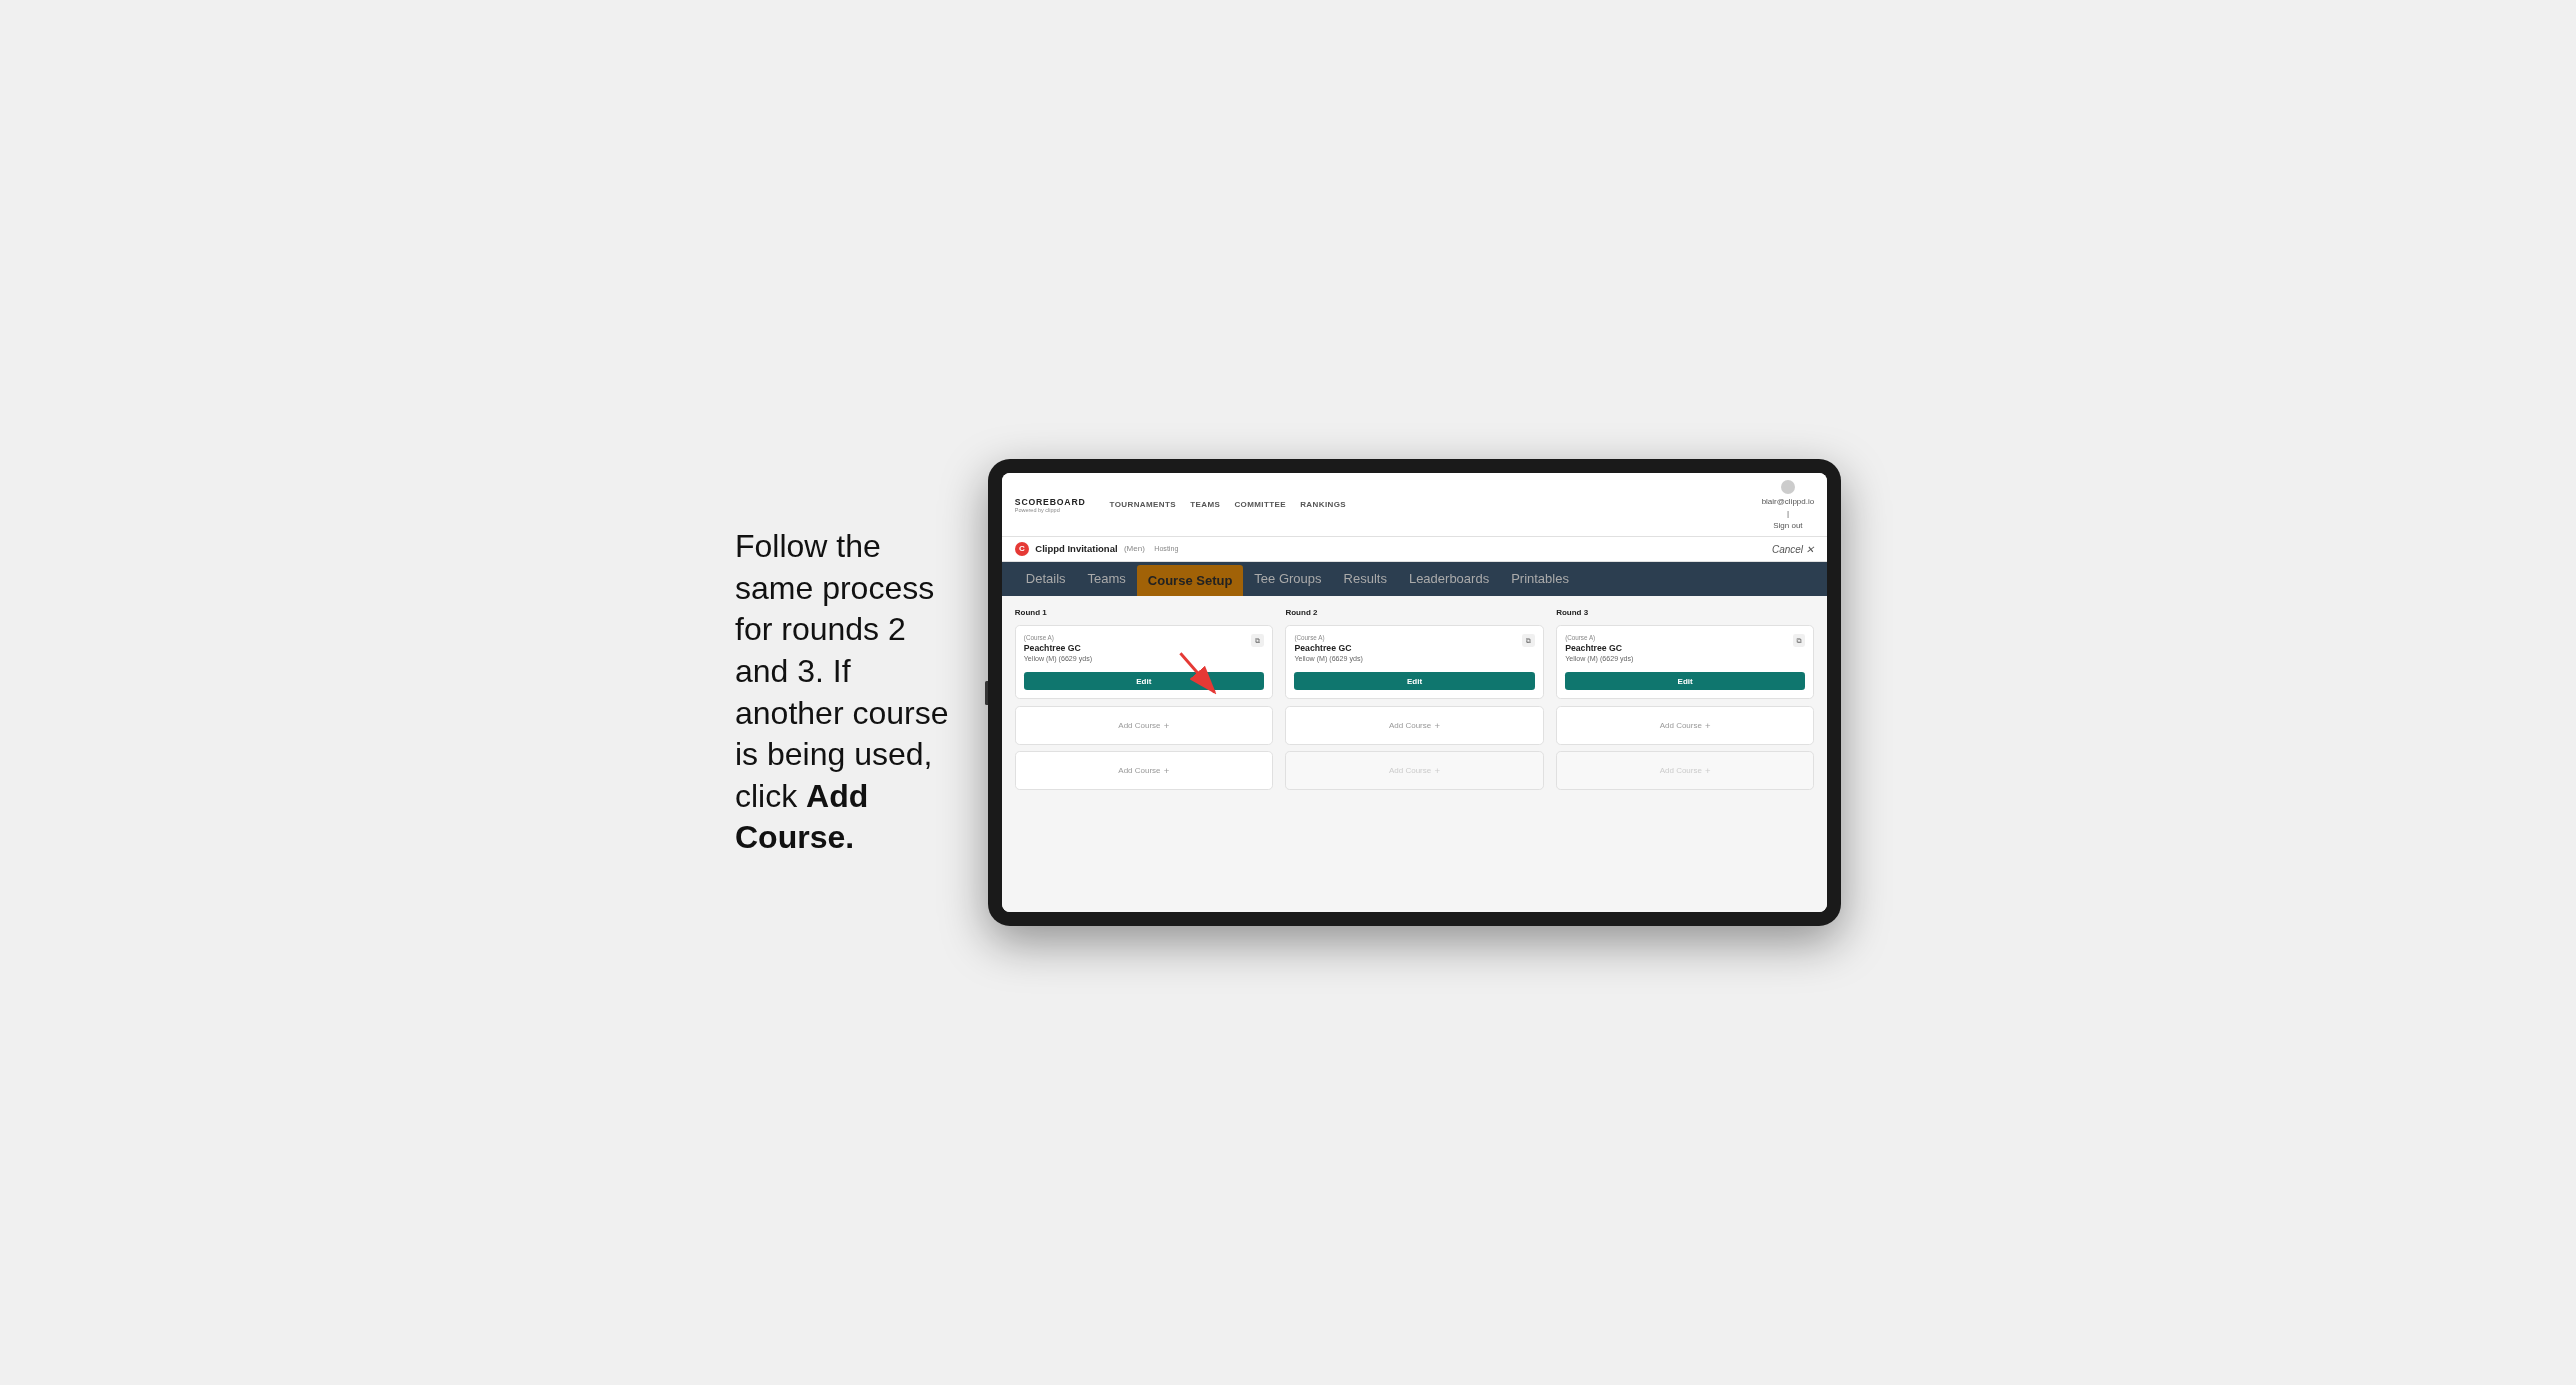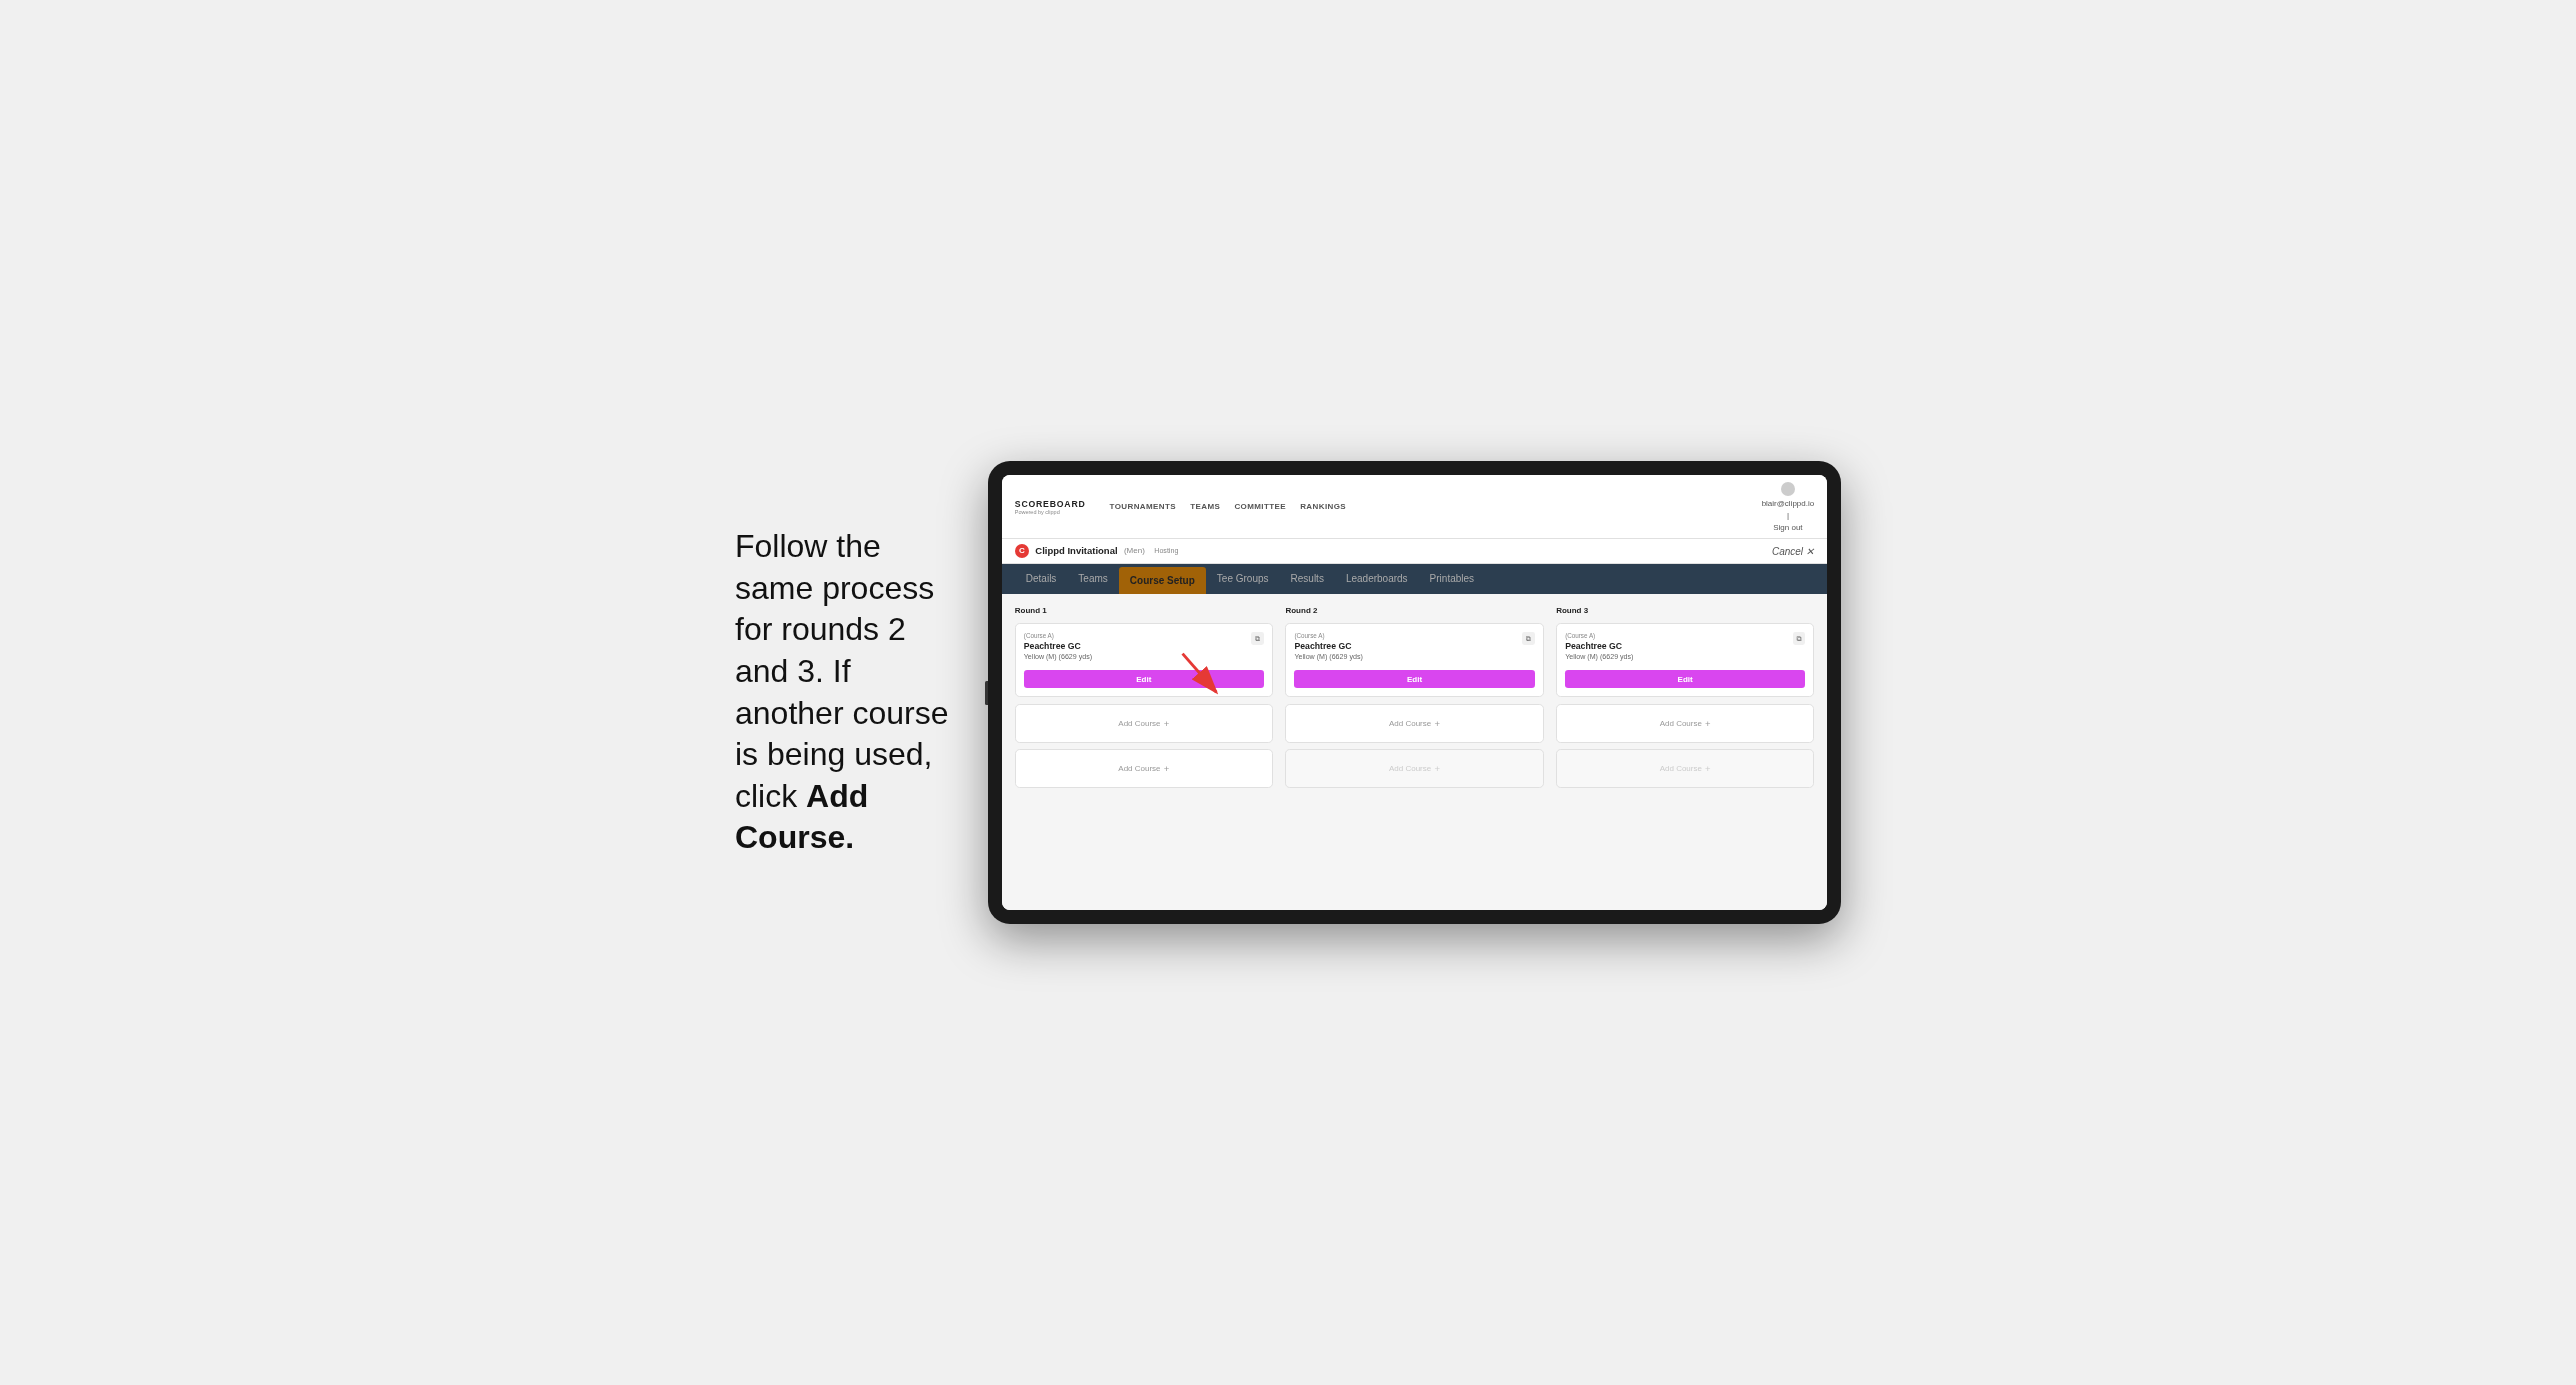--- a/index.html
+++ b/index.html
@@ -158,21 +158,21 @@
     }
 
     
     .tab-bar {
       background: #2c3e50;
       display: flex;
       align-items: center;
       padding: 0 12.6px;
     }
     .tab-item {
-      font-size: 10px;
+      font-size: 13px;
       color: #aaa;
       padding: 8px 11px;
       cursor: pointer;
       font-weight: 500;
       text-transform: capitalize;
     }
     .tab-item.active {
       background: #a16207;
       color: #222;
       border-radius: 3.2px 3.2px 0 0;
@@ -221,21 +221,21 @@
       color: #222;
       margin-bottom: 1.6px;
     }
     .course-details {
       font-size: 7.1px;
       color: #666;
       margin-bottom: 6.3px;
     }
 
     .edit-btn {
-      background: #d946ef;
+      background: #0f766e;
       color: #fff;
       border: none;
       border-radius: 3.2px;
       padding: 4.7px 0;
       width: 100%;
       font-size: 8px;
       font-weight: 600;
       cursor: pointer;
       text-align: center;
     }

